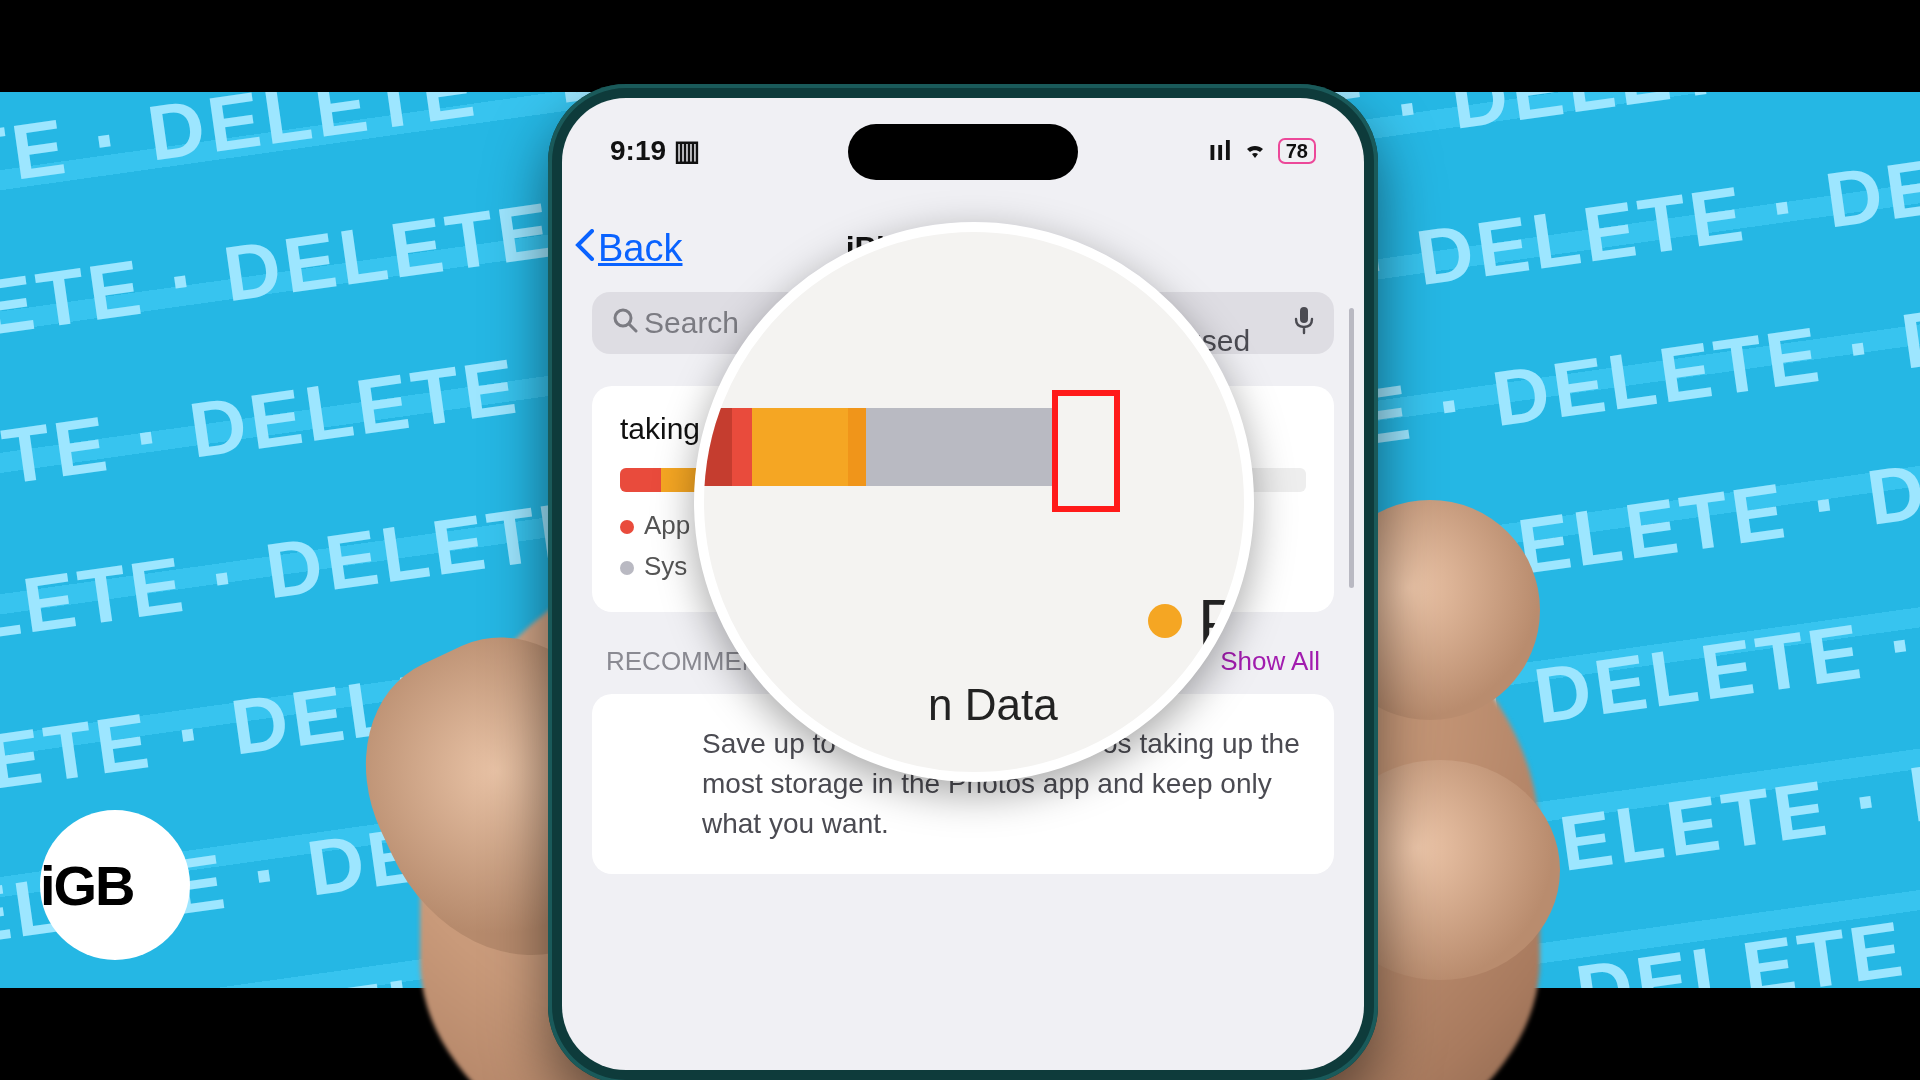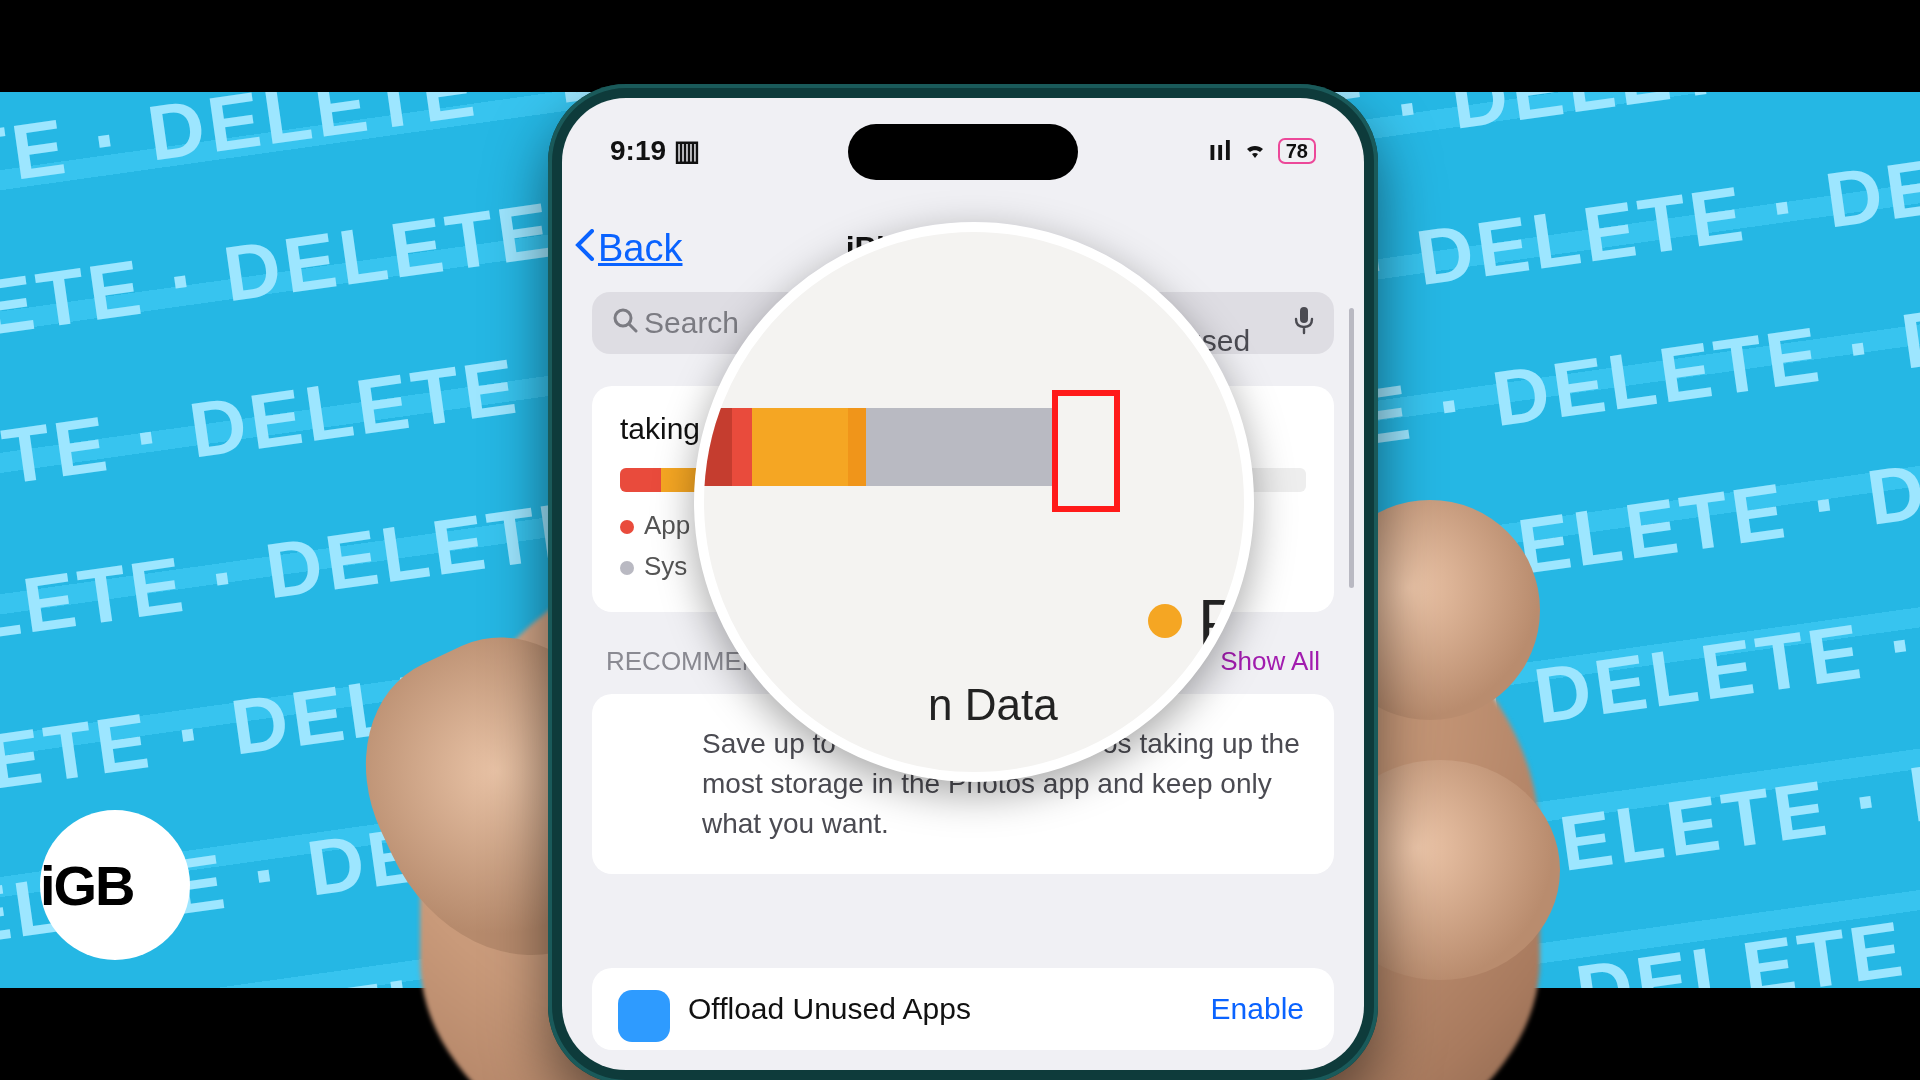--- a/index.html
+++ b/index.html
@@ -259,25 +259,20 @@
 
     <div class="rec-hdr">
       <span>RECOMMEN</span>
       <span class="link">Show All</span>
     </div>
 
     <div class="card2">
       <span>Save up to 4.8 GB. See the videos taking up the most storage in the Photos app and keep only what you want.</span>
     </div>
 
-    <div class="card3">
-      <div class="appicon"></div>
-      <span>Offload Unused Apps</span>
-      <span class="en">Enable</span>
-    </div>
 
     <div class="scr"></div>
   </div>
 </div>
 
 <div class="used3">3 used</div>
 
 <div class="mag">
   <div class="mag-inner">
     <div class="barzoom">

